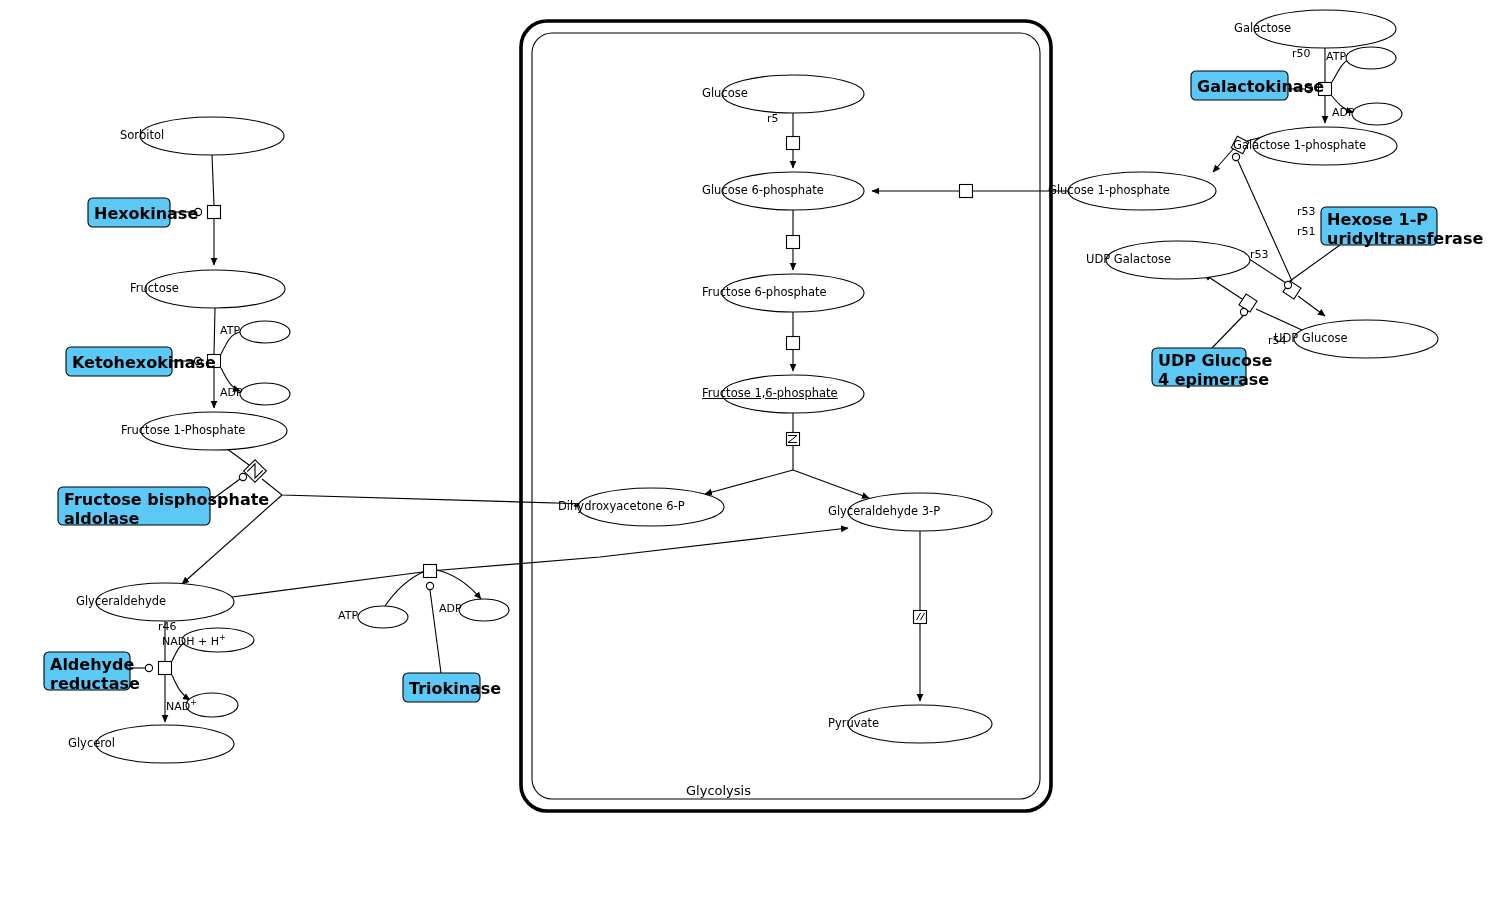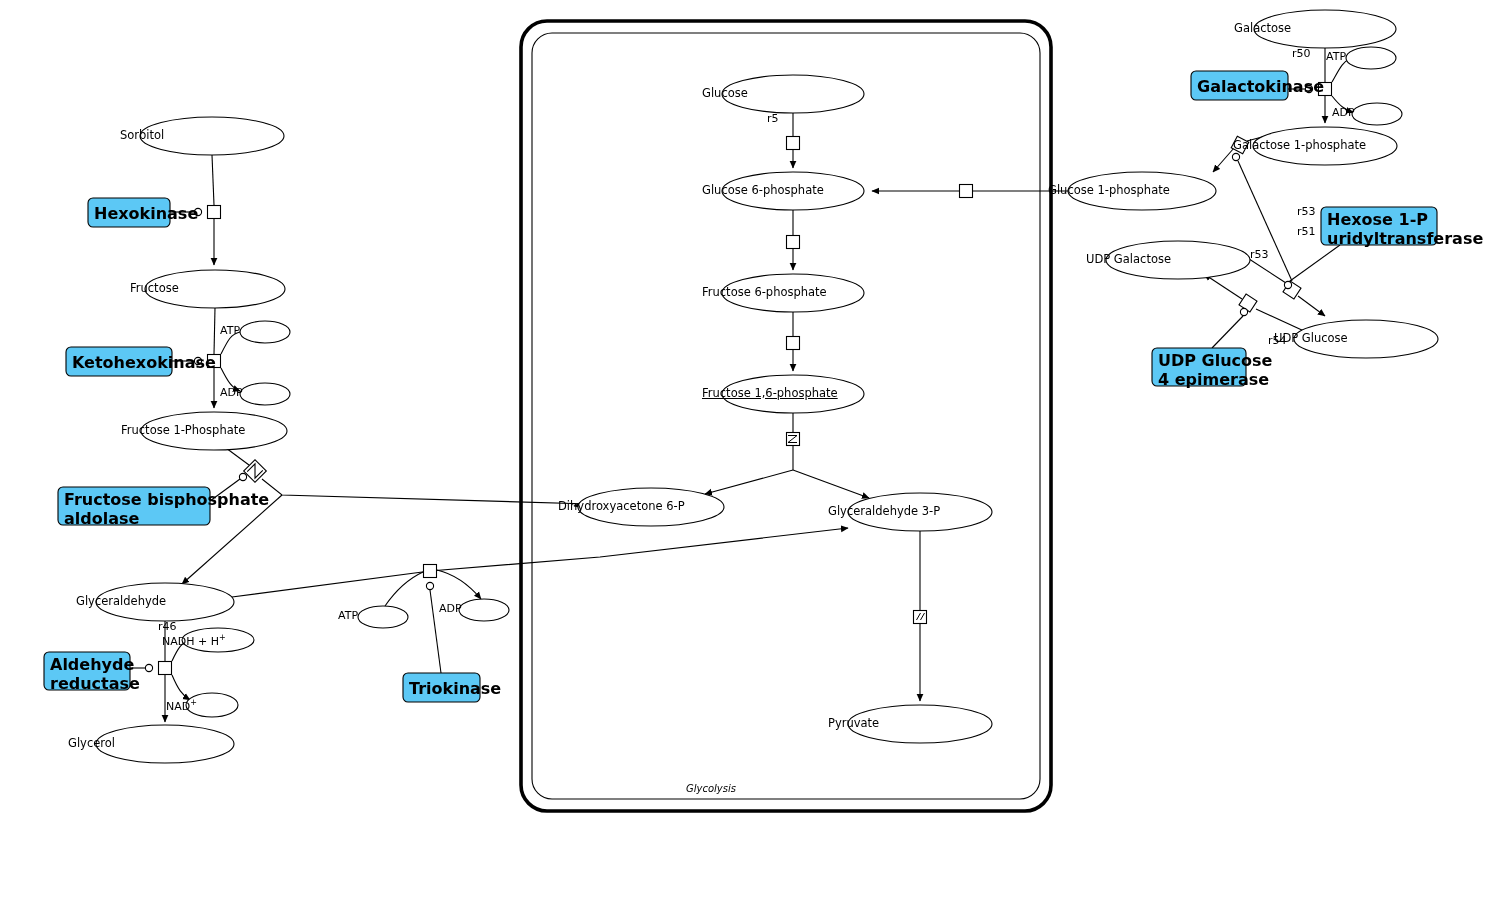--- a/index.html
+++ b/index.html
@@ -15,21 +15,21 @@
     font-family:"DejaVu Sans", sans-serif;
     color:#000;
     white-space:pre;
     pointer-events:none;
     line-height:1.18;
   }
   .metab-label{font-size:11.5px;}
   .cof-label{font-size:11px;}
   .enz-label{font-size:16px;color:#000;font-weight:bold;}
   .rxn-label{font-size:11px;}
-  .compart-label{font-size:10px;font-style:italic;}
+  .compart-label{font-size:13px;}
   .sup{font-size:8px;vertical-align:super;}
 </style>
 </head>
 <body>
 
 <div id="canvas">
 
   <svg id="gfx" viewBox="0 0 1500 900">
     <defs>
       <marker id="arw" viewBox="0 0 10 10" refX="9.2" refY="5" markerWidth="7" markerHeight="7" orient="auto-start-reverse">

